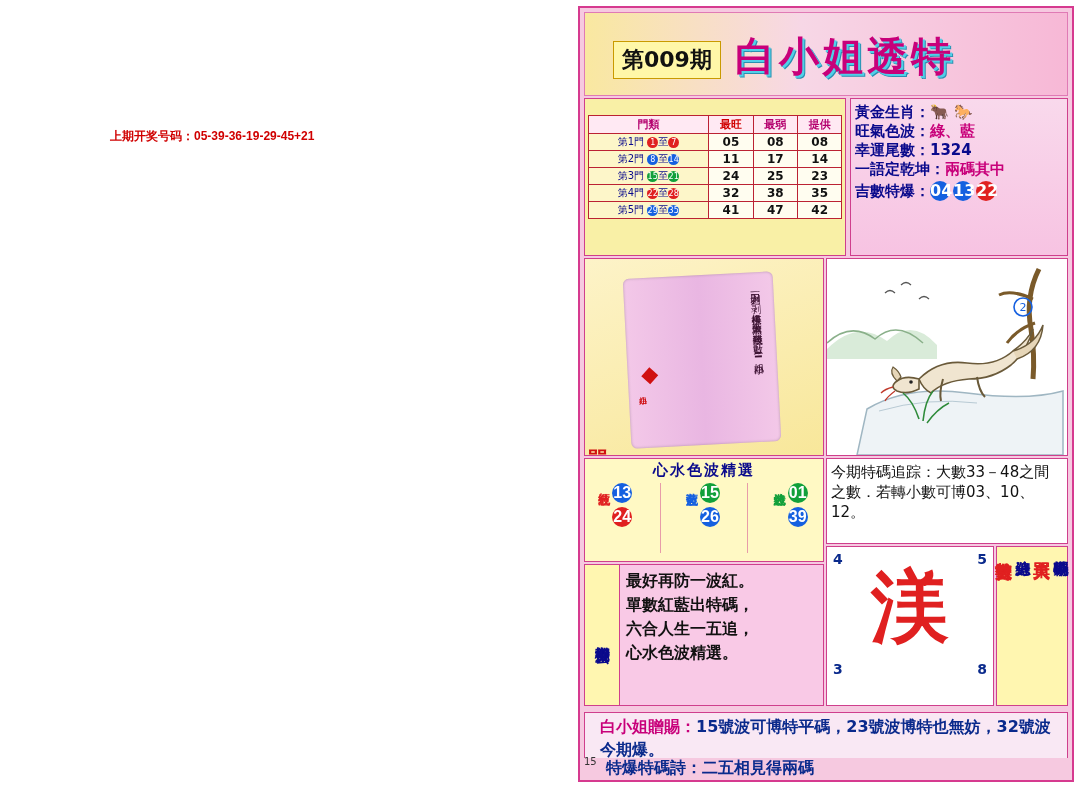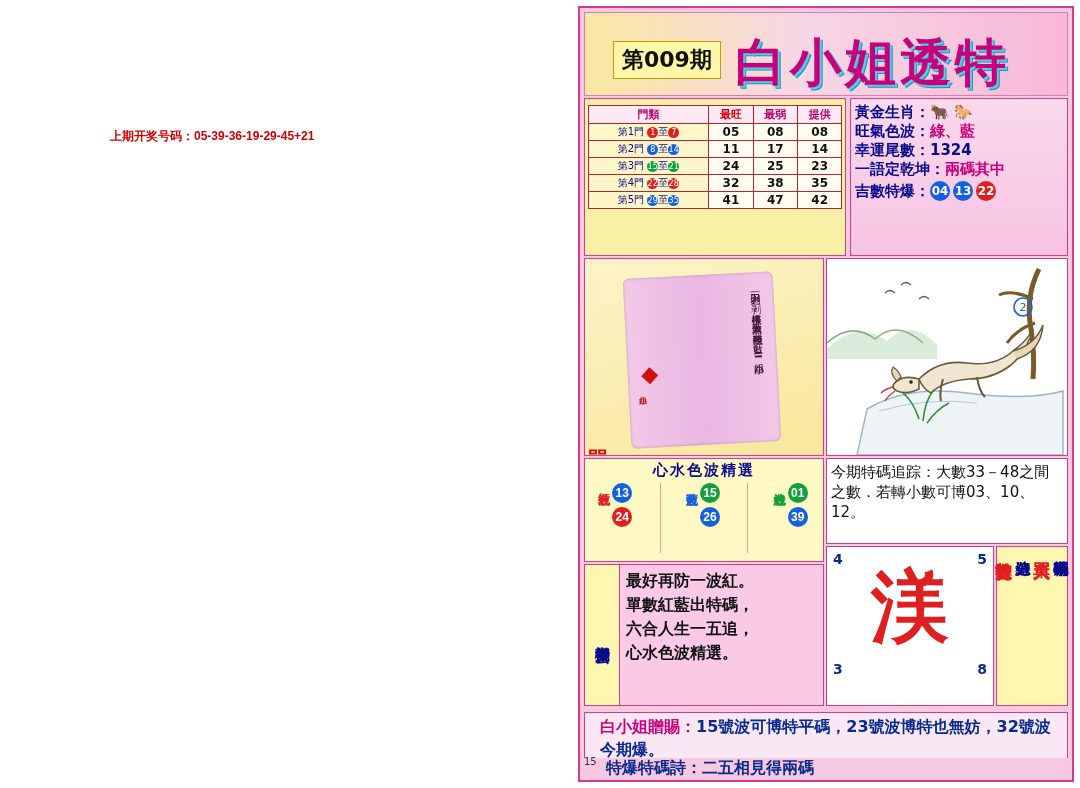--- a/index.html
+++ b/index.html
@@ -36,38 +36,38 @@
   }
   .issue {
     position:absolute; left:8px; top:28px;
     background:#fff7a8; border:1px solid #c99a00;
     padding:3px 8px; font-size:22px; font-weight:bold; color:#111;
     font-family:"DejaVu Sans", sans-serif;
     margin-left:20px;
   }
   .title-main {
     position:absolute; left:150px; top:16px;
-    font-size:51px; font-weight:bold;
+    font-size:40px; font-weight:bold;
     color:#c8007a;
     letter-spacing:4px;
     font-family:"DejaVu Sans", sans-serif;
     text-shadow:2px 2px 0 #50d0e8, 3px 3px 0 #2a8fb0;
     white-space:nowrap;
   }
 
   
   .tbl-wrap {
     position:absolute; left:4px; top:90px; width:262px; height:158px;
     background:#f9f0a6; border:1px solid #cf3f8d; box-sizing:border-box;
   }
   .tbl-title {
     text-align:center; font-size:13px; font-weight:bold; color:#0a0a8c;
     padding:2px 0 1px; font-family:"DejaVu Sans", sans-serif;
   }
-  table.an { border-collapse:collapse; width:98%; margin:6px auto; }
+  table.an { border-collapse:collapse; width:98%; margin:16px auto; }
   table.an th, table.an td {
     border:1px solid #b23; font-size:11px; text-align:center;
     font-family:"DejaVu Sans", sans-serif; padding:1px 0;
   }
   table.an th { background:#ffe9f3; color:#b4006e; font-weight:bold; }
   table.an th.hot { color:#d00000; }
   table.an td.lbl { background:#fdf6c9; color:#0a0a8c; font-size:10px; white-space:nowrap; }
   table.an td.num { background:#fffdf0; color:#111; font-weight:bold; font-size:12px; }
   .ball-s {
     display:inline-block; width:11px; height:11px; line-height:11px;
@@ -85,21 +85,21 @@
   }
   .info-row {
     font-size:15px; font-weight:bold; color:#0a0a8c; white-space:nowrap;
     line-height:19px;
   }
   .info-row .val { color:#c8007a; }
   .info-row .num { color:#0a0a8c; }
   .balls-row { margin-top:2px; }
   .ball-m {
     display:inline-block; width:20px; height:20px; line-height:20px;
-    border-radius:50%; color:#fff; font-size:12px; text-align:center;
+    border-radius:50%; color:#fff; font-size:16px; text-align:center;
     font-weight:bold; margin-right:3px; vertical-align:middle;
   }
 
   
   .pic-left {
     position:absolute; left:4px; top:250px; width:240px; height:198px;
     background:linear-gradient(160deg,#fdf3c8,#f8e79a);
     border:1px solid #cf3f8d; box-sizing:border-box; overflow:hidden;
   }
   .scroll {

